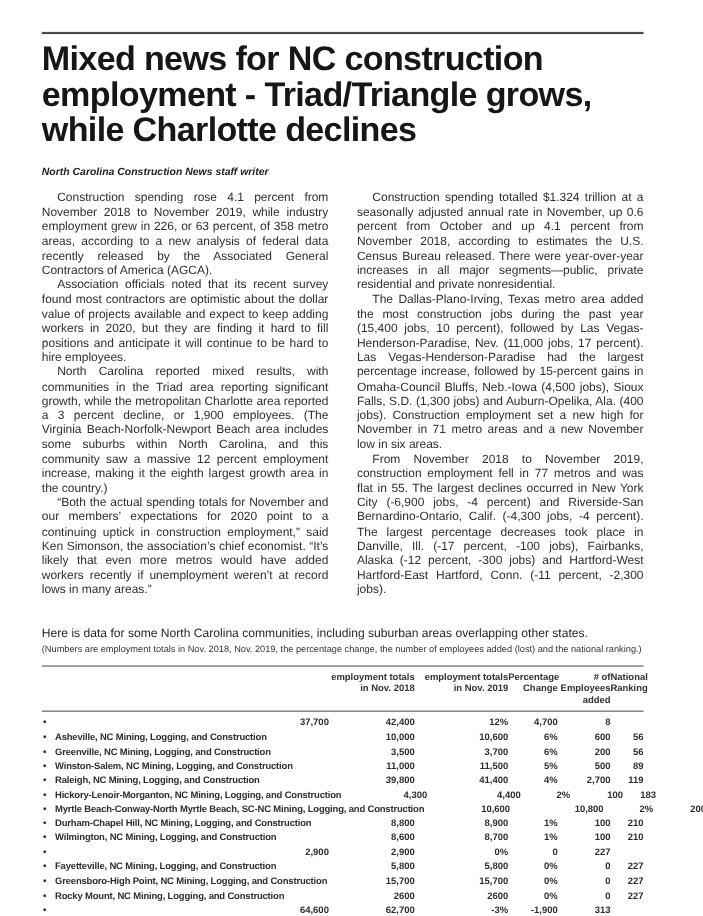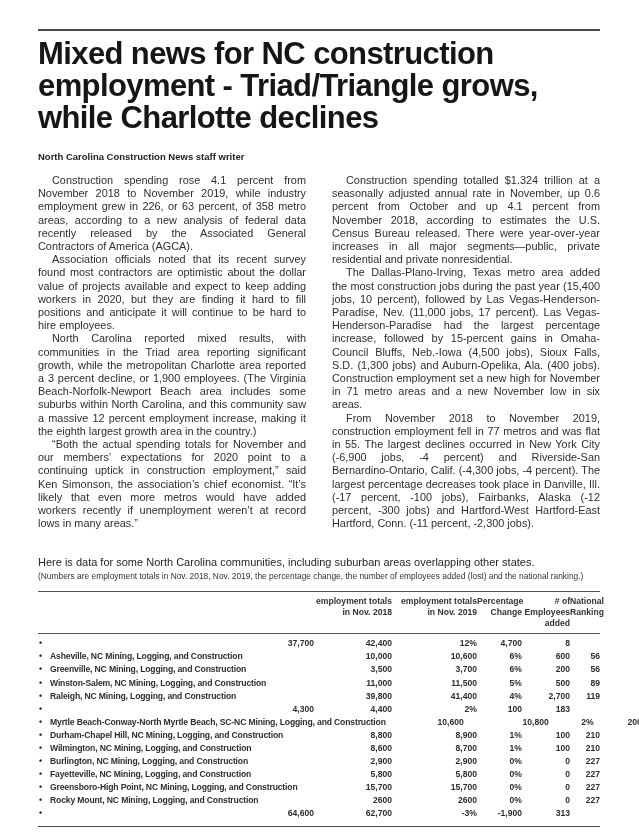--- a/index.html
+++ b/index.html
@@ -12,39 +12,40 @@
     height: 833px;
     overflow: hidden;
     font-family: "Liberation Sans", sans-serif;
     color: #2d2d2d;
     -webkit-font-smoothing: antialiased;
   }
   .page {
     box-sizing: border-box;
     width: 639px;
     height: 706px;
-    padding: 29px 39px 0 38px;
+    padding: 29px 54px 0 38px;
   }
   .top-rule {
     height: 0;
     border-top: 2px solid #4a4a4a;
     margin: 0 0 7px 0;
   }
   .headline {
     margin: 4px 0 0 0;
     font-size: 31px;
     line-height: 32px;
     font-weight: bold;
     letter-spacing: -0.6px;
     color: #161616;
   }
   .byline {
     margin-top: 17px;
     font-size: 9.5px;
     font-weight: bold;
+    font-style: italic;
     color: #222222;
   }
   .columns {
     display: flex;
     gap: 26px;
     margin-top: 12px;
   }
   .col { flex: 1 1 0; min-width: 0; }
   .para {
     margin: 0;
@@ -192,20 +193,21 @@
           <span class="td bullet">•</span>
           <span class="td area">Raleigh, NC Mining, Logging, and Construction</span>
           <span class="td num">39,800</span>
           <span class="td num">41,400</span>
           <span class="td num">4%</span>
           <span class="td num">2,700</span>
           <span class="td num">119</span>
         </div>
         <div class="tr">
           <span class="td bullet">•</span>
+          <span class="td area">Hickory-Lenoir-Morganton, NC Mining, Logging, and Construction</span>
           <span class="td num">4,300</span>
           <span class="td num">4,400</span>
           <span class="td num">2%</span>
           <span class="td num">100</span>
           <span class="td num">183</span>
         </div>
         <div class="tr">
           <span class="td bullet">•</span>
           <span class="td area">Myrtle Beach-Conway-North Myrtle Beach, SC-NC Mining, Logging, and Construction</span>
           <span class="td num">10,600</span>
@@ -227,21 +229,20 @@
           <span class="td bullet">•</span>
           <span class="td area">Wilmington, NC Mining, Logging, and Construction</span>
           <span class="td num">8,600</span>
           <span class="td num">8,700</span>
           <span class="td num">1%</span>
           <span class="td num">100</span>
           <span class="td num">210</span>
         </div>
         <div class="tr">
           <span class="td bullet">•</span>
-          <span class="td area">Burlington, NC Mining, Logging, and Construction</span>
           <span class="td num">2,900</span>
           <span class="td num">2,900</span>
           <span class="td num">0%</span>
           <span class="td num">0</span>
           <span class="td num">227</span>
         </div>
         <div class="tr">
           <span class="td bullet">•</span>
           <span class="td area">Fayetteville, NC Mining, Logging, and Construction</span>
           <span class="td num">5,800</span>

